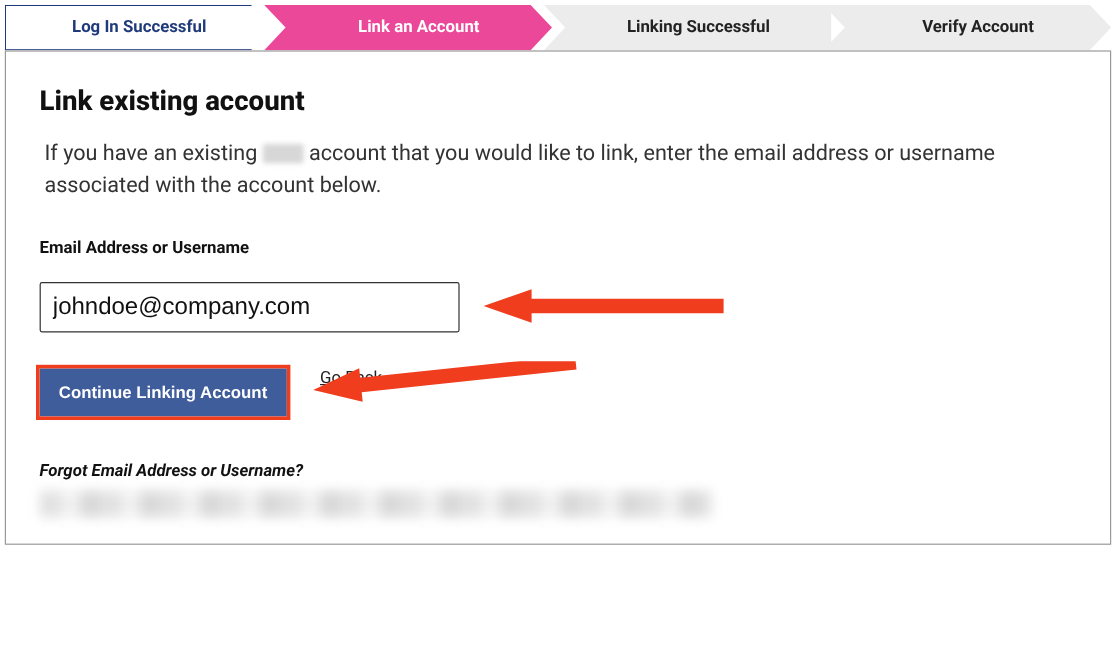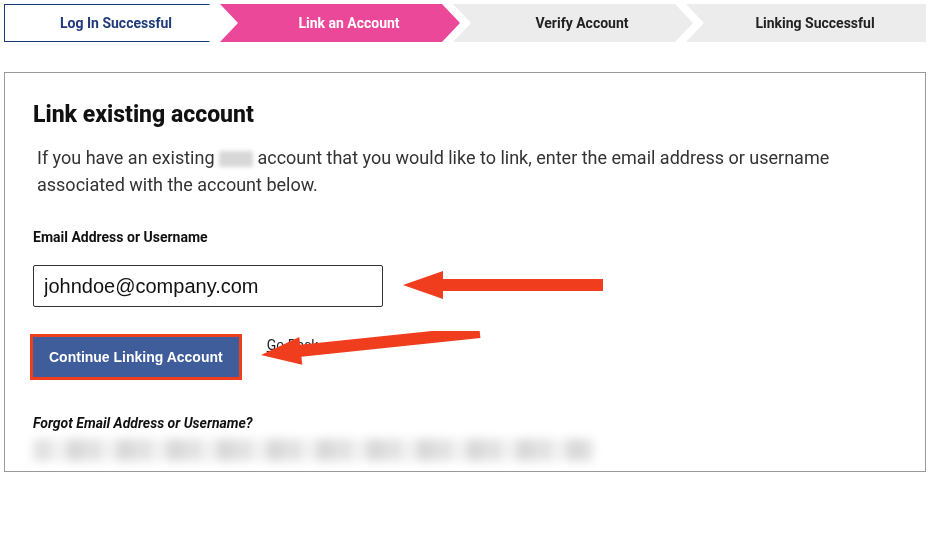--- a/index.html
+++ b/index.html
@@ -10,21 +10,20 @@
     body {
       font-family: -apple-system, BlinkMacSystemFont, "Segoe UI", Roboto, Arial, sans-serif;
       background: #fff;
       width: 930px;
       padding: 4px;
     }
     .stepper {
       display: flex;
       width: 100%;
       height: 38px;
-      margin-bottom: 30px;
       gap: 11px;
     }
     .step {
       flex: 1;
       position: relative;
       display: flex;
       align-items: center;
       justify-content: center;
       font-weight: 700;
       font-size: 14px;
@@ -52,21 +51,21 @@
     }
     .step-4 {
       background: #ececec;
       color: #222;
       margin-left: -18px;
       clip-path: polygon(0 0, 100% 0, 100% 100%, 0 100%, 18px 50%);
       padding-left: 18px;
     }
     .panel {
       border: 1px solid #999;
-      padding: 28px 28px 10px 28px;
+      padding: 28px 28px 22px 28px;
       position: relative;
     }
     .page-title {
       font-size: 23px;
       font-weight: 800;
       color: #111;
       margin-bottom: 16px;
     }
     .intro {
       font-size: 18px;
@@ -149,25 +148,25 @@
 </head>
 <body>
 
 <div class="stepper">
   <div class="step step-1">
     <span>Log In Successful</span>
   </div>
   <div class="step step-2">
     <span>Link an Account</span>
   </div>
+  <div class="step step-4">
+    <span>Linking Successful</span>
+  </div>
   <div class="step step-3">
     <span>Verify Account</span>
-  </div>
-  <div class="step step-4">
-    <span>Linking Successful</span>
   </div>
 </div>
 
 <div class="panel">
   <h1 class="page-title">Link existing account</h1>
 
   <p class="intro">
     <span>If you have an existing </span><span class="blurred-word"></span><span> account that you would like to link, enter the email address or username associated with the account below.</span>
   </p>
 

